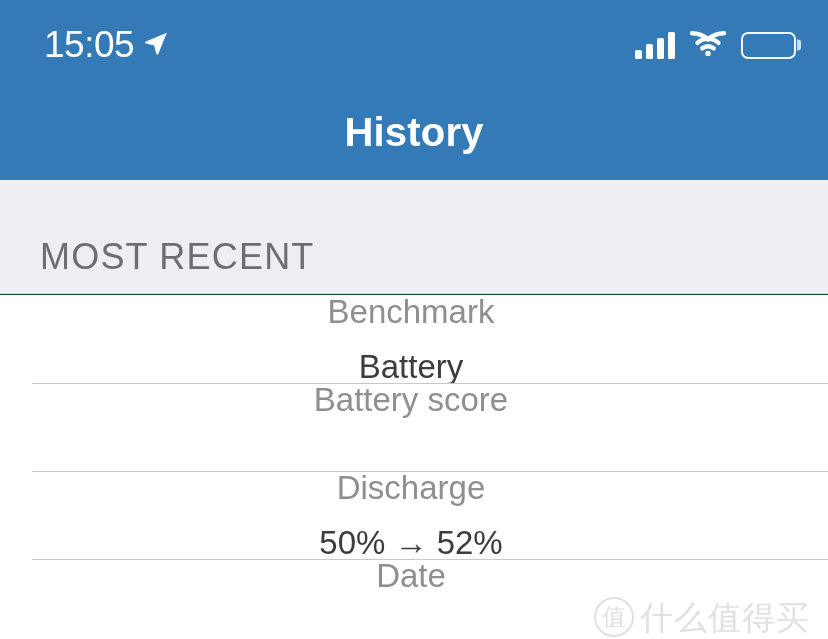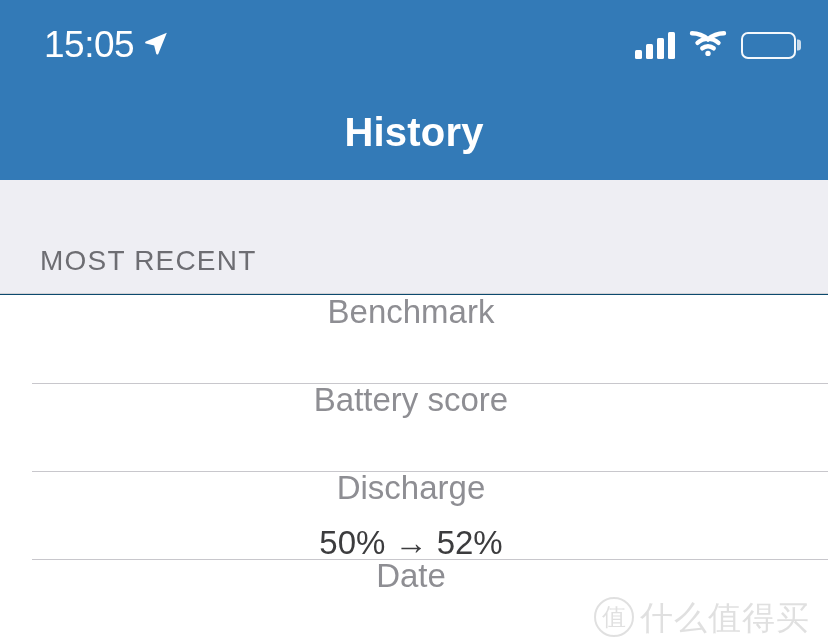--- a/index.html
+++ b/index.html
@@ -11,21 +11,21 @@
     background: #ffffff;
     font-family: "Liberation Sans", sans-serif;
     -webkit-font-smoothing: antialiased;
   }
 
   #screen {
     position: relative;
     width: 828px;
     height: 639px;
     overflow: hidden;
-    background: #0c4a6e;
+    background: #14532d;
   }
 
   
   .nav-header {
     position: absolute;
     top: 0; left: 0;
     width: 828px;
     height: 180px;
     background: #337ab7;
   }
@@ -132,21 +132,21 @@
     width: 828px;
     height: 114px;
     background: #eeeef3;
     border-bottom: 1px solid #d2d2d6;
   }
   .section-header-label {
     position: absolute;
     left: 40px;
     bottom: 18px;
     color: #6d6d72;
-    font-size: 28px;
+    font-size: 36px;
     font-weight: 400;
     letter-spacing: 1.2px;
     line-height: 1;
   }
 
   
   .table-list {
     position: absolute;
     top: 295px; left: 0;
     width: 828px;
@@ -266,20 +266,21 @@
   </div>
 
   <div class="section-header">
     <div class="section-header-label">MOST RECENT</div>
   </div>
 
   <div class="table-list">
 
     <div class="row">
       <span class="row-label">Benchmark</span>
+      <span class="row-value">Battery</span>
     </div>
 
     <div class="row">
       <span class="row-label">Battery score</span>
     </div>
 
     <div class="row">
       <span class="row-label">Discharge</span>
       <span class="row-value">50% → 52%</span>
     </div>

